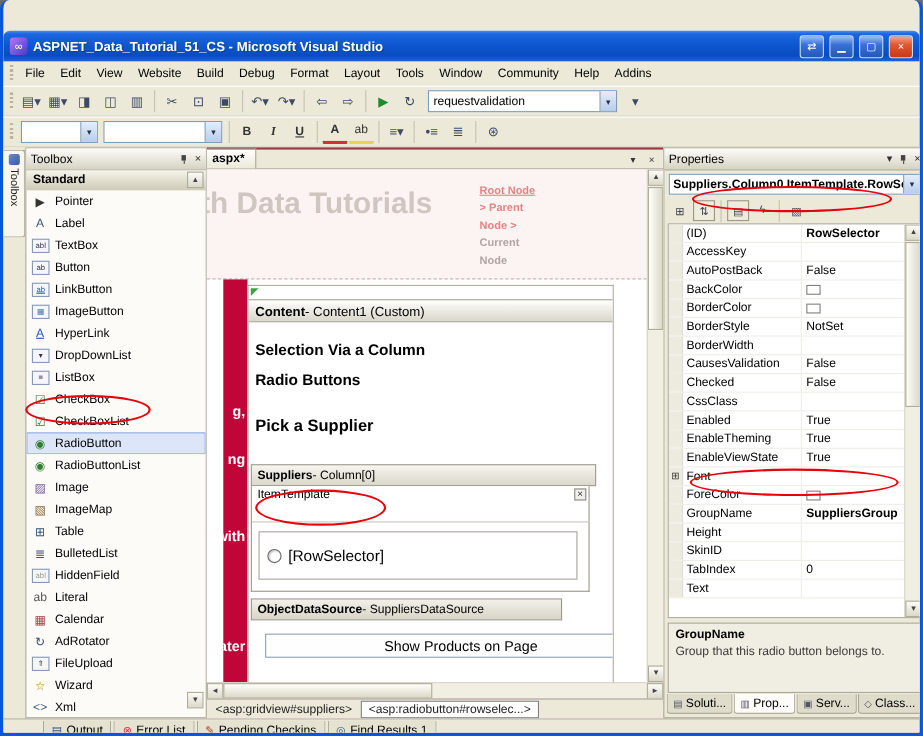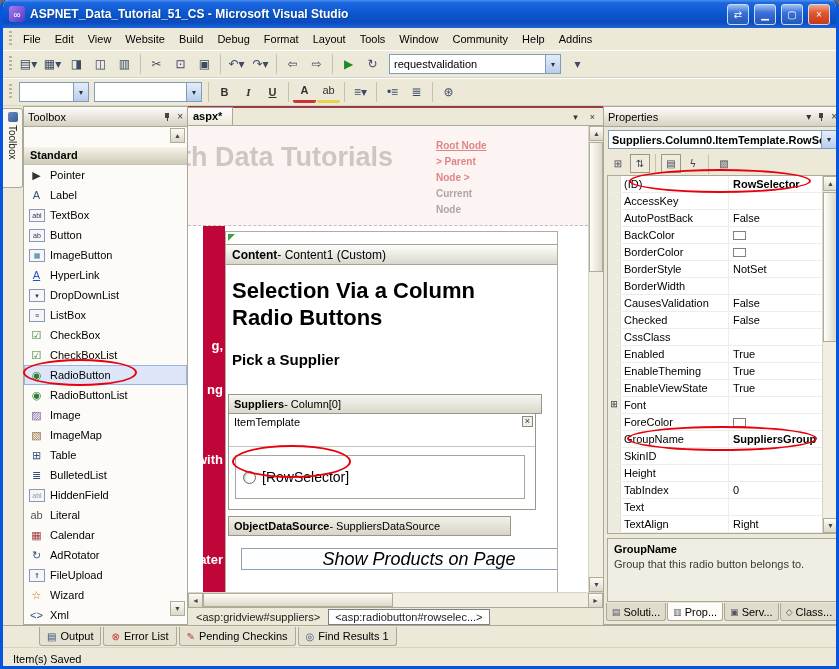--- a/index.html
+++ b/index.html
@@ -4,21 +4,21 @@
 <style>
   *{margin:0;padding:0;box-sizing:border-box;}
   body{background:#6B6B6B;font-family:"Liberation Sans",sans-serif;font-size:11px;color:#000;}
   .vs-window{position:relative;width:839px;height:669px;background:#ECE9D8;overflow:hidden;
     border-left:3px solid #0855DD;border-right:3px solid #0855DD;border-bottom:3px solid #0855DD;
     border-radius:8px 8px 0 0;}
 
   
   .titlebar{height:28px;display:flex;align-items:center;padding:0 6px;gap:5px;
     background:linear-gradient(180deg,#4A90F0 0%,#1C66E0 10%,#0D57D0 45%,#0A4CC0 80%,#1E63D8 100%);
-    border-radius:6px 6px 0 0;}
+    border-radius:6px 6px 0 0;margin-top:28px;}
   .app-icon{width:16px;height:16px;border-radius:3px;background:linear-gradient(135deg,#B07AF0,#4A3AC8);
     display:flex;align-items:center;justify-content:center;color:#fff;font-size:10px;flex:none;}
   .app-icon::before{content:"∞";}
   .title-text{color:#fff;font-weight:bold;font-size:12px;flex:1;white-space:nowrap;overflow:hidden;
     text-shadow:1px 1px 1px #0347;}
   .winbtn{width:22px;height:21px;border-radius:3px;border:1px solid #cde;color:#fff;font-size:10px;
     display:flex;align-items:center;justify-content:center;flex:none;
     background:linear-gradient(180deg,#9FC0F4,#3A70D8 40%,#2458B8);}
   .winbtn.close{background:linear-gradient(180deg,#F0A890,#E05830 40%,#C83818);}
 
@@ -60,21 +60,21 @@
     background:#FCFBF7;position:relative;}
   .tool-title{height:20px;flex:none;display:flex;align-items:center;padding:0 4px;font-size:11px;
     background:linear-gradient(180deg,#FDFCF9,#D6D2C2);border-bottom:1px solid #ACA899;}
   .tool-title .t-label{flex:1;}
   .tt-icons{display:flex;align-items:center;gap:5px;}
   .pin{position:relative;width:10px;height:10px;display:inline-block;}
   .pin::before{content:"";position:absolute;left:3px;top:1px;width:4px;height:5px;background:#444;}
   .pin::after{content:"";position:absolute;left:5px;top:6px;width:1px;height:3px;background:#444;}
   .tt-x{font-size:10px;color:#333;line-height:10px;}
   .std-hdr{height:18px;flex:none;padding:2px 0 0 6px;font-weight:bold;
-    background:linear-gradient(180deg,#F6F4EA,#CFCBB8);border-bottom:1px solid #C8C4B0;margin-top:20px;}
+    background:linear-gradient(180deg,#F6F4EA,#CFCBB8);border-bottom:1px solid #C8C4B0;}
   .tbx-list{flex:1;overflow:hidden;}
   .tbx-item{height:20px;display:flex;align-items:center;padding-left:4px;gap:5px;}
   .tbx-item.sel{background:#DCE6F8;box-shadow:inset 0 0 0 1px #9AB4E4;}
   .tbx-ic{width:17px;flex:none;text-align:center;font-size:11px;color:#4A5A7C;}
   .tbx-ic.boxed{font-size:7px;height:13px;line-height:11px;width:16px;border:1px solid #8898B8;
     background:#F4F6FA;color:#334;margin-left:1px;}
   .sb-btn{width:15px;height:15px;display:flex;align-items:center;justify-content:center;font-size:7px;color:#444;
     background:linear-gradient(180deg,#FCFBF6,#DCD9CA);border:1px solid #B0AC9A;flex:none;}
   .tbx-up{position:absolute;right:2px;top:21px;}
   .tbx-dn{position:absolute;right:2px;bottom:8px;}
@@ -98,38 +98,38 @@
   .bc-line.muted{color:#AFA5A5;}
   .dz-redbar{position:absolute;left:15px;top:100px;width:22px;bottom:0;background:#C00538;overflow:hidden;}
   .frag{position:absolute;right:2px;color:#fff;font-weight:bold;font-size:13px;white-space:nowrap;}
   .f0{top:112px;} .f1{top:156px;} .f2{top:226px;} .f3{top:326px;}
   .content-panel{position:absolute;left:37px;top:105px;width:333px;bottom:0;background:#fff;
     border:1px solid #B0ACA2;border-bottom:none;overflow:hidden;}
   .corner-glyph{position:absolute;left:2px;top:2px;width:0;height:0;
     border-top:7px solid #3FA048;border-right:7px solid transparent;}
   .content-hdr{margin-top:12px;height:21px;display:flex;align-items:center;padding:0 6px;font-size:12px;
     background:linear-gradient(180deg,#FEFEFC,#D9D7CB);border-top:1px solid #A8A49A;border-bottom:1px solid #A8A49A;}
-  .h1{margin:12px 6px 0;font-size:22px;line-height:27px;font-weight:bold;white-space:nowrap;}
+  .h1{margin:12px 6px 0;font-size:14px;line-height:27px;font-weight:bold;white-space:nowrap;}
   .pick{margin:20px 6px 0;font-size:15px;font-weight:bold;}
   .sup-hdr{margin:26px 0 0 2px;width:314px;height:20px;display:flex;align-items:center;padding:0 5px;
     background:linear-gradient(180deg,#F6F5EF,#DBD8CB);border:1px solid #9A968A;}
   .tpl-box{margin-left:2px;width:308px;height:96px;border:1px solid #9A968A;border-top:none;
     position:relative;background:#fff;}
   .tpl-lbl{height:33px;border-bottom:1px solid #C8C5B8;padding:2px 0 0 5px;}
   .tpl-close{position:absolute;right:2px;top:2px;width:11px;height:11px;border:1px solid #888;
     background:#F0EFE8;font-size:9px;line-height:9px;text-align:center;color:#333;}
   .tpl-item{margin:8px 6px 0;width:290px;height:44px;border:1px solid #A8A49A;display:flex;
     align-items:center;padding-left:7px;gap:6px;}
   .radio-glyph{width:13px;height:13px;border:1px solid #666;border-radius:50%;background:#fff;flex:none;
     box-shadow:inset 1px 1px 2px rgba(0,0,0,.25);}
   .tpl-item-label{font-size:14px;}
   .ods-bar{margin:6px 0 0 2px;width:283px;height:20px;display:flex;align-items:center;padding:0 5px;
     background:linear-gradient(180deg,#F2F1E9,#D8D5C8);border:1px solid #9A968A;}
   .show-btn{margin:12px 0 0 15px;width:356px;height:22px;border:1px solid #8CA0B8;background:#FEFEFE;
-    display:flex;align-items:center;justify-content:center;font-size:18px;font-style:italic;}
+    display:flex;align-items:center;justify-content:center;font-size:13px;}
   .v-scroll{position:absolute;right:0;top:0;bottom:0;width:15px;background:#F1EFE2;border-left:1px solid #D8D5C8;}
   .v-thumb{position:absolute;left:0;top:16px;width:14px;height:130px;
     background:linear-gradient(90deg,#FEFEFA,#DDD9C8);border:1px solid #B0AC9A;display:block;}
   .sb-bottom{position:absolute;bottom:0;left:0;}
   .h-scroll{height:15px;flex:none;display:flex;background:#F1EFE2;border-top:1px solid #D8D5C8;}
   .h-thumb{width:190px;height:14px;background:linear-gradient(180deg,#FEFEFA,#DDD9C8);
     border:1px solid #B0AC9A;display:block;}
   .h-spacer{flex:1;}
   .tag-bar{height:18px;flex:none;display:flex;align-items:center;gap:2px;padding-left:2px;
     background:#ECE9D8;border-top:1px solid #ACA899;}
@@ -297,20 +297,24 @@
           </div>
           <div class="tbx-item">
             <span class="tbx-ic boxed">abl</span>
             <span class="tbx-lb">TextBox</span>
           </div>
           <div class="tbx-item">
             <span class="tbx-ic boxed">ab</span>
             <span class="tbx-lb">Button</span>
           </div>
           <div class="tbx-item">
+            <span class="tbx-ic boxed" style="color: rgb(34, 85, 187); text-decoration: underline;">ab</span>
+            <span class="tbx-lb">LinkButton</span>
+          </div>
+          <div class="tbx-item">
             <span class="tbx-ic boxed" style="color: rgb(58, 122, 154);">▦</span>
             <span class="tbx-lb">ImageButton</span>
           </div>
           <div class="tbx-item">
             <span class="tbx-ic" style="color: rgb(34, 85, 187); text-decoration: underline;">A</span>
             <span class="tbx-lb">HyperLink</span>
           </div>
           <div class="tbx-item">
             <span class="tbx-ic boxed">▾</span>
             <span class="tbx-lb">DropDownList</span>
@@ -589,51 +593,44 @@
             </div>
             <div class="prow">
               <div class="pgut"></div>
               <div class="pname">GroupName</div>
               <div class="pval b">
                 <span class="pvtext">SuppliersGroup</span>
               </div>
             </div>
             <div class="prow">
               <div class="pgut"></div>
+              <div class="pname">Height</div>
+              <div class="pval">
+                <span class="pvtext"></span>
+              </div>
+            </div>
+            <div class="prow">
+              <div class="pgut"></div>
               <div class="pname">SkinID</div>
               <div class="pval">
                 <span class="pvtext"></span>
               </div>
             </div>
             <div class="prow">
               <div class="pgut"></div>
-              <div class="pname">Height</div>
-              <div class="pval">
-                <span class="pvtext"></span>
-              </div>
-            </div>
-            <div class="prow">
-              <div class="pgut"></div>
               <div class="pname">TabIndex</div>
               <div class="pval">
                 <span class="pvtext">0</span>
               </div>
             </div>
             <div class="prow">
               <div class="pgut"></div>
               <div class="pname">Text</div>
               <div class="pval">
                 <span class="pvtext"></span>
-              </div>
-            </div>
-            <div class="prow">
-              <div class="pgut"></div>
-              <div class="pname">TextAlign</div>
-              <div class="pval">
-                <span class="pvtext">Right</span>
               </div>
             </div>
           </div>
         <div class="pg-scroll">
           <span class="sb-btn">▲</span>
           <span class="pg-thumb"></span>
           <span class="sb-btn sb-bottom">▼</span>
         </div>
       </div>
       <div class="prop-desc">

